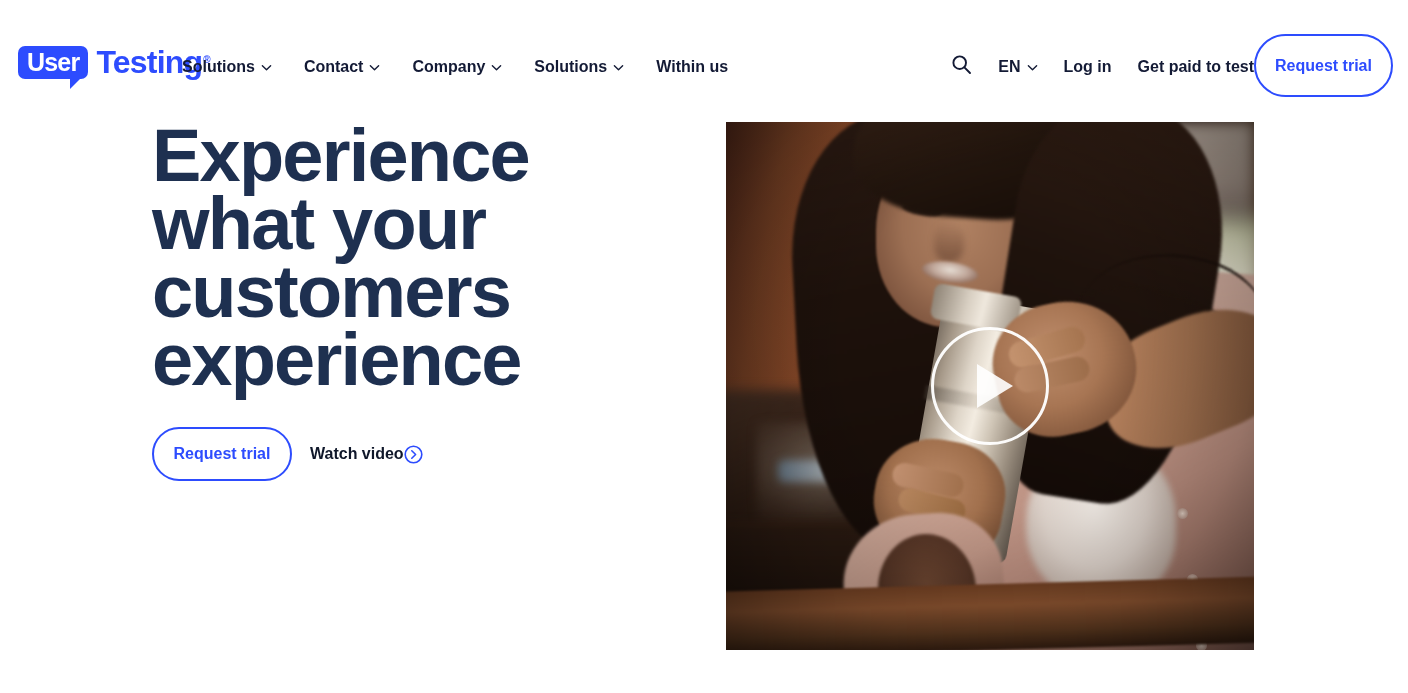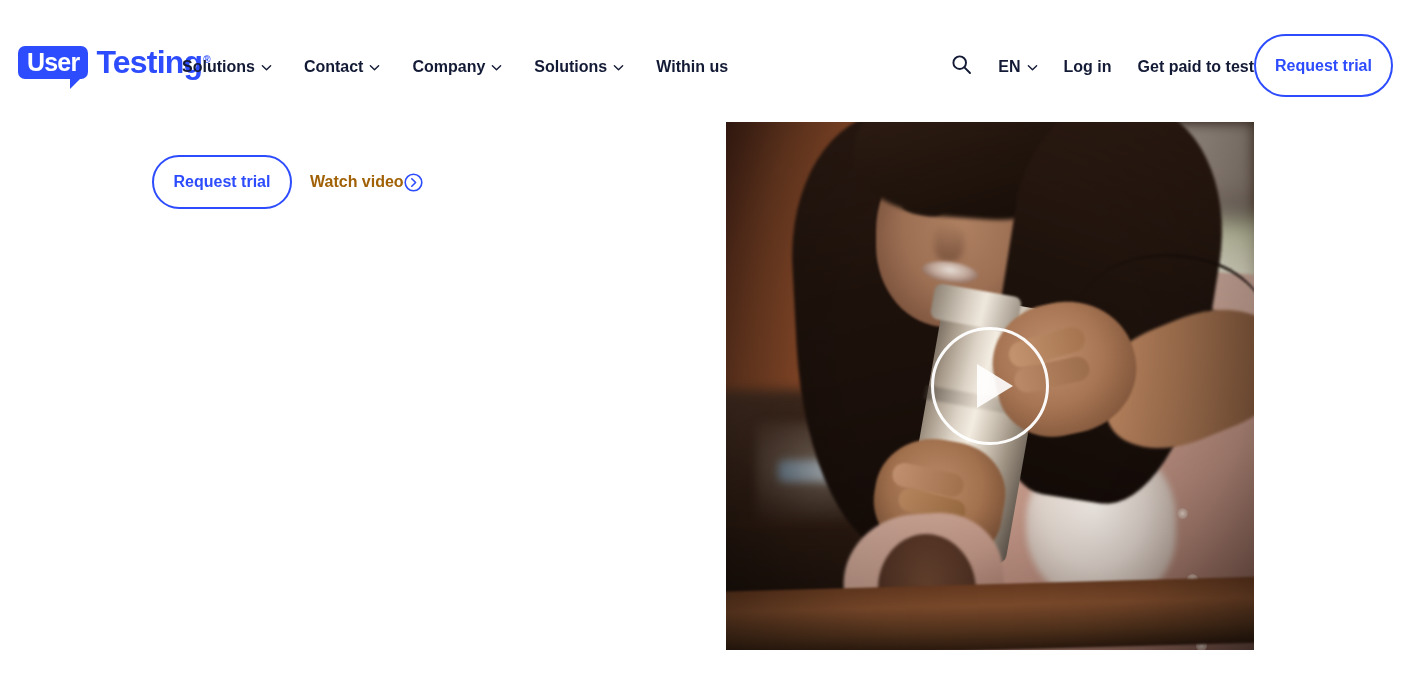--- a/index.html
+++ b/index.html
@@ -218,21 +218,21 @@
     font-family: "Liberation Sans", sans-serif;
     cursor: pointer;
     display: flex;
     align-items: center;
     justify-content: center;
   }
 
   .watch-link {
     display: flex;
     align-items: center;
-    color: #a16207;
+    color: #0f172a;
     font-size: 16px;
     font-weight: bold;
     cursor: pointer;
     text-decoration: none;
   }
   .watch-icon { width: 19px; height: 19px; display: block; }
 
   
   .video {
     position: absolute;
@@ -679,20 +679,21 @@
       <a class="util-link">Log in</a>
       <a class="util-link">Get paid to test</a>
     </div>
 
     <button class="header-cta">Request trial</button>
   </header>
 
   <section class="hero">
 
     <div class="hero-left">
+      <h1 class="hero-title">Experience what your customers experience</h1>
 
       <div class="hero-actions">
         <button class="hero-cta">Request trial</button>
 
         <a class="watch-link">
           <span>Watch video</span>
           <span class="watch-icon">
             <svg viewBox="0 0 19 19" width="19" height="19">
               <circle cx="9.5" cy="9.5" r="8.3" fill="none" stroke="#2d4cfe" stroke-width="1.6"></circle>
               <path d="M7.8 5.8 L11.6 9.5 L7.8 13.2" fill="none" stroke="#2d4cfe" stroke-width="1.6" stroke-linecap="round" stroke-linejoin="round"></path>

